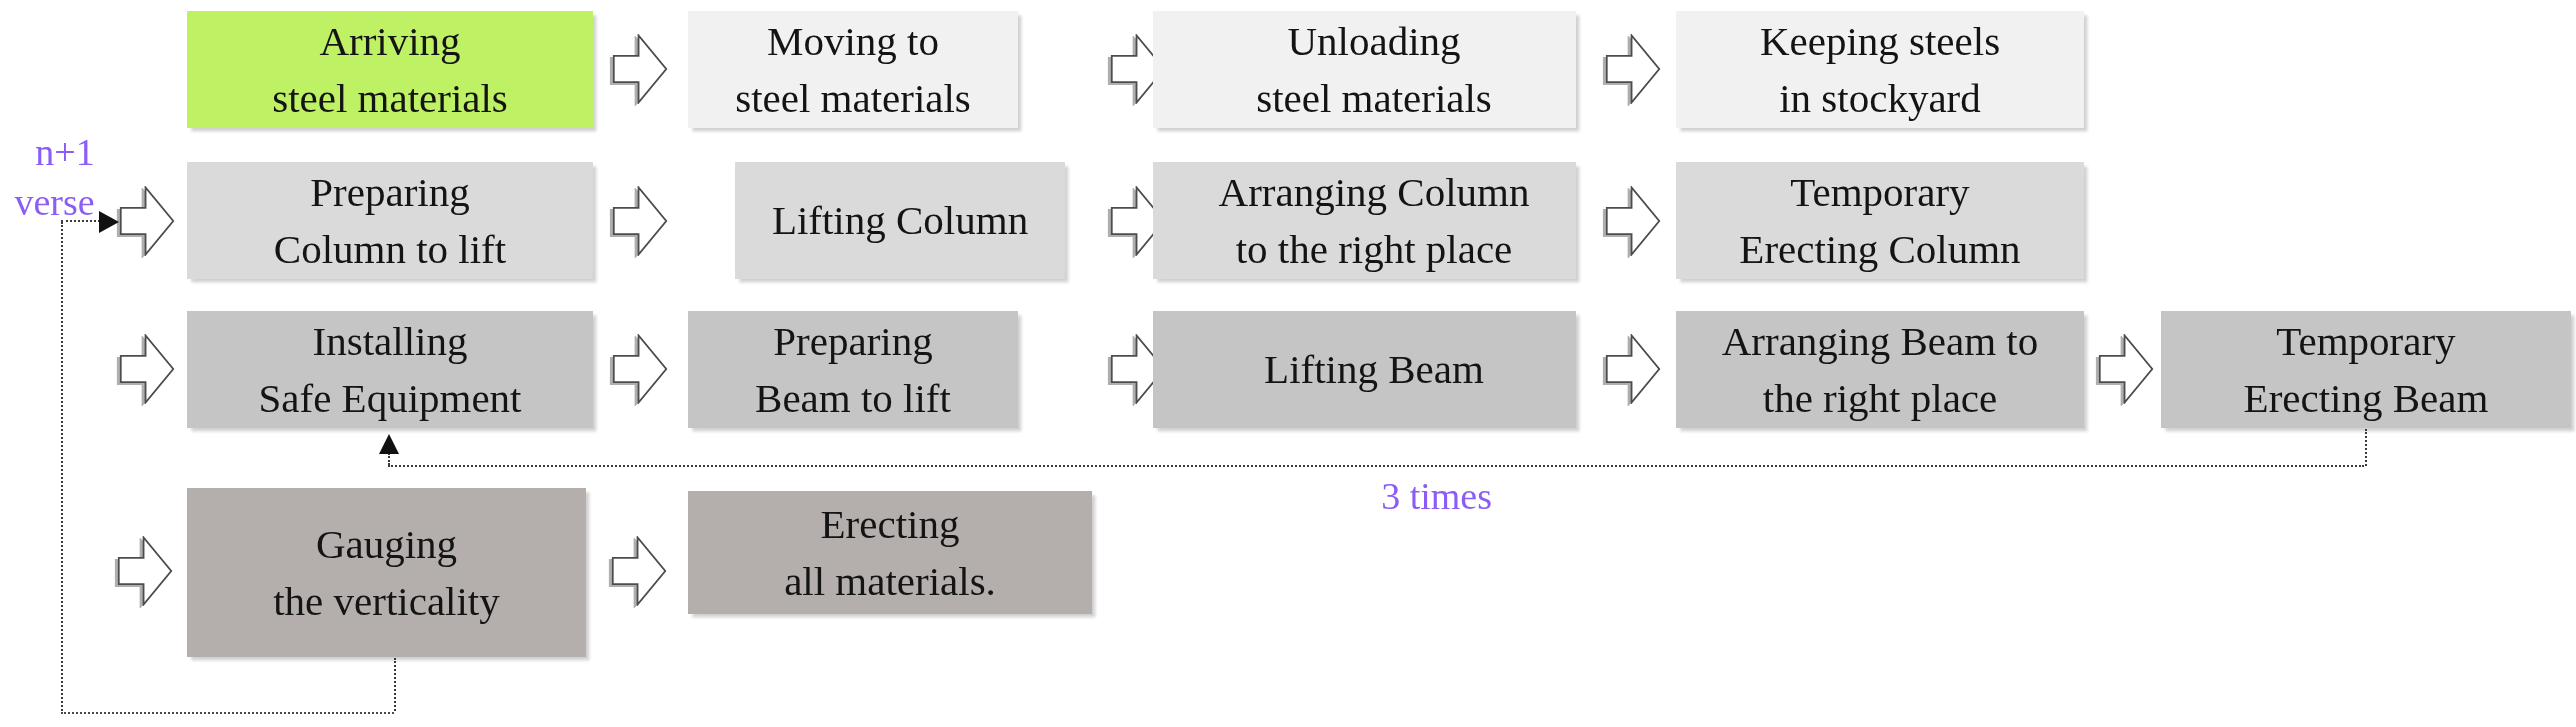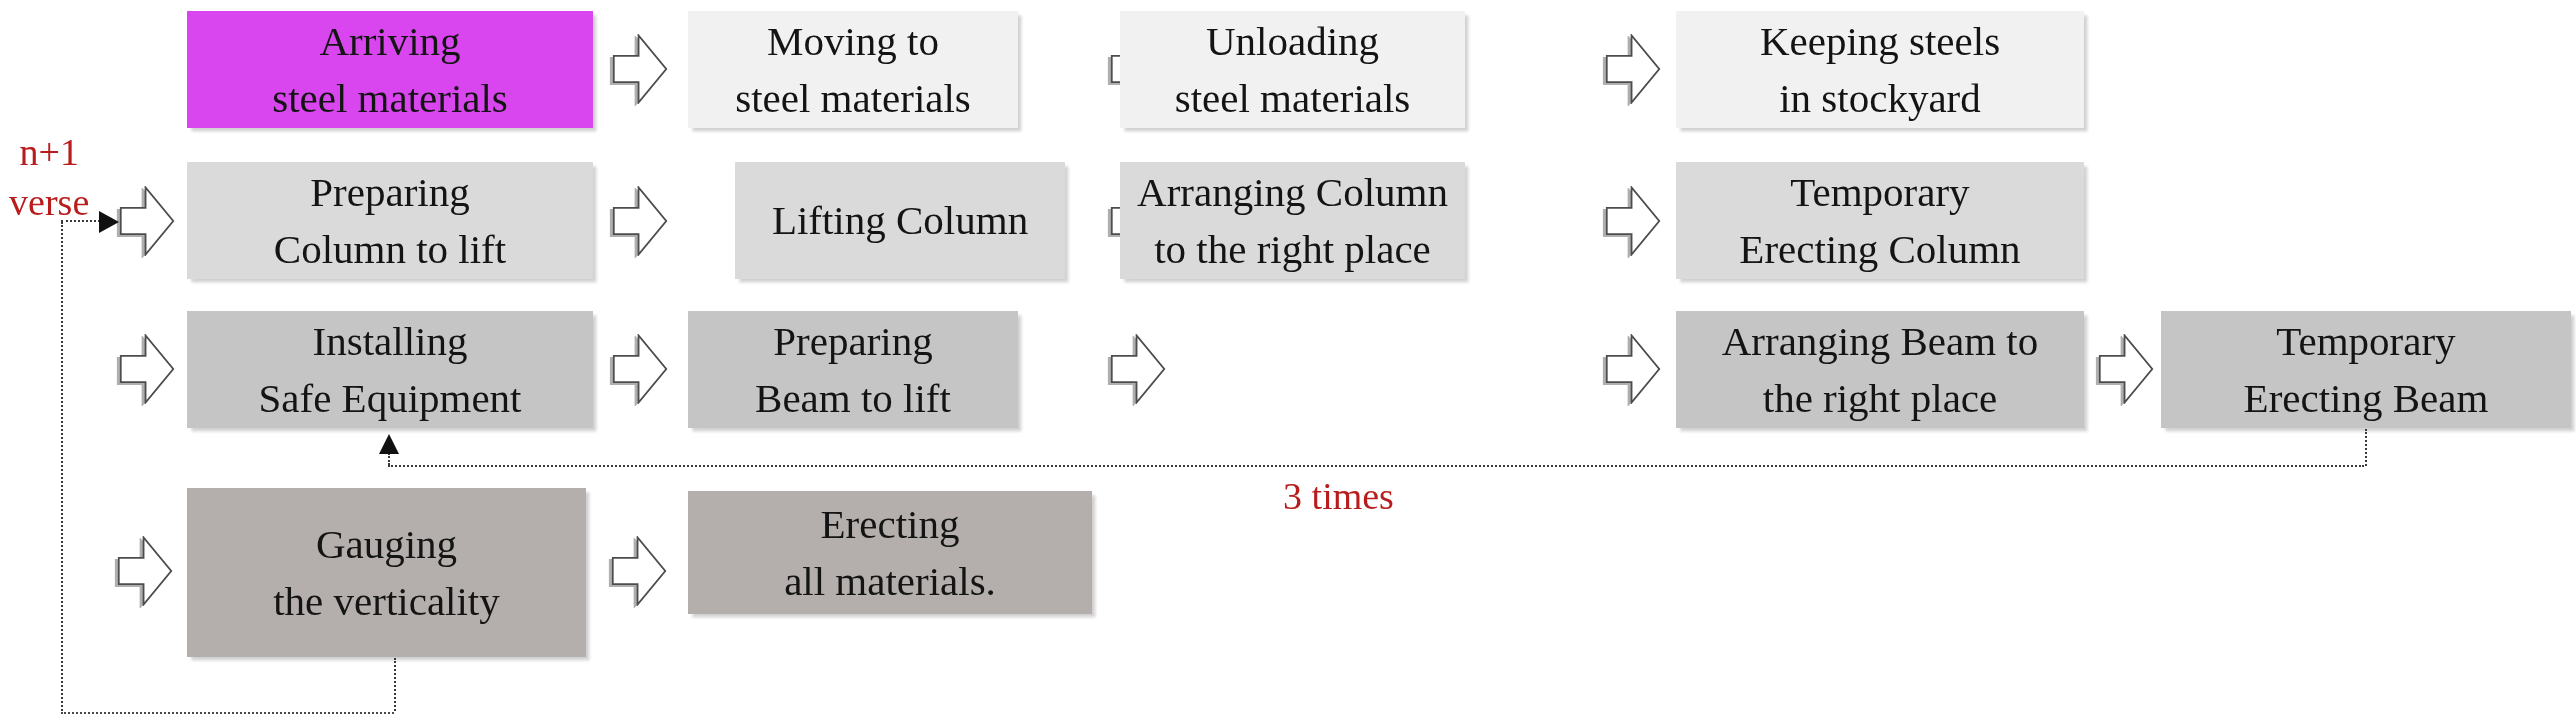--- a/index.html
+++ b/index.html
@@ -14,21 +14,21 @@
     font-size:41px;line-height:1.38;color:#141414;
     box-shadow:3.7px 3.7px 2.9px rgba(0,0,0,0.18);
   }
   .row1{background:#f2f1f1;}
   .row2{background:#dbdada;}
   .row3{background:#c6c5c5;}
   .row4{background:#b4afac;}
   
   .x1{left:187px;width:406px;}
   .x2{left:688px;width:330px;}
-  .x3{left:1120px;width:345px;}
+  .x3{left:1153px;width:404px;padding-left:19px;}
   .x4{left:1676px;width:408px;}
   .x5{left:2161px;width:410px;}
   .y1{top:11px;height:117px;}
   .y2{top:162px;height:117px;}
   .y3{top:311px;height:117px;}
   .gauge{left:187px;top:488px;width:399px;height:169px;}
   .erect{left:688px;top:491px;width:404px;height:123px;}
   
   .arrow{
     position:absolute;width:56px;height:70px;
@@ -47,40 +47,40 @@
     border-top:11px solid transparent;border-bottom:11px solid transparent;
     border-left:20px solid #111111;
   }
   .tri-up{
     position:absolute;width:0;height:0;
     border-left:10.2px solid transparent;border-right:10.2px solid transparent;
     border-bottom:20px solid #111111;
   }
   
   .lbl{
-    position:absolute;text-align:center;white-space:pre-line;
-    font-size:38px;line-height:1.32;color:#b91c1c;
+    position:absolute;text-align:right;white-space:pre-line;
+    font-size:38px;line-height:1.32;color:#8b5cf6;
   }
   .n1{left:3.7px;top:127px;width:91px;}
   .t3{left:1185px;top:471px;width:307px;}
 </style>
 </head>
 <body>
 
 <svg width="0" height="0" style="position:absolute">
   <defs>
     <symbol id="block-arrow" viewBox="0 0 76 96">
       <path d="M2 30 L36 30 L36 2 L74 48 L36 94 L36 66 L2 66 Z" fill="#ffffff" stroke="#4d4d4d" stroke-width="2.5" stroke-linejoin="miter"></path>
     </symbol>
   </defs>
 </svg>
 
 <div id="canvas">
 
-  <div class="box row1 x1 y1" style="background-color: #d946ef;">Arriving
+  <div class="box row1 x1 y1" style="background-color: #bef264;">Arriving
 steel materials</div>
   <svg class="arrow cx0 cy1" viewBox="0 0 76 96" width="56" height="70">
       <use href="#block-arrow"></use>
     </svg>
   <div class="box row1 x2 y1" style="background-color: rgb(242, 241, 241);">Moving to
 steel materials</div>
   <svg class="arrow cx1 cy1" viewBox="0 0 76 96" width="56" height="70">
       <use href="#block-arrow"></use>
     </svg>
   <div class="box row1 x3 y1" style="background-color: rgb(242, 241, 241);">Unloading
@@ -117,20 +117,21 @@
   <div class="box row3 x1 y3" style="background-color: rgb(198, 197, 197);">Installing
 Safe Equipment</div>
   <svg class="arrow cx0 cy3" viewBox="0 0 76 96" width="56" height="70">
       <use href="#block-arrow"></use>
     </svg>
   <div class="box row3 x2 y3" style="background-color: rgb(198, 197, 197);">Preparing
 Beam to lift</div>
   <svg class="arrow cx1 cy3" viewBox="0 0 76 96" width="56" height="70">
       <use href="#block-arrow"></use>
     </svg>
+  <div class="box row3 x3 y3" style="background-color: rgb(198, 197, 197);">Lifting Beam</div>
   <svg class="arrow cx2 cy3" viewBox="0 0 76 96" width="56" height="70">
       <use href="#block-arrow"></use>
     </svg>
   <div class="box row3 x4 y3" style="background-color: rgb(198, 197, 197);">Arranging Beam to
 the right place</div>
   <svg class="arrow cx3 cy3" viewBox="0 0 76 96" width="56" height="70">
       <use href="#block-arrow"></use>
     </svg>
   <div class="box row3 x5 y3" style="background-color: rgb(198, 197, 197);">Temporary
 Erecting Beam</div>

